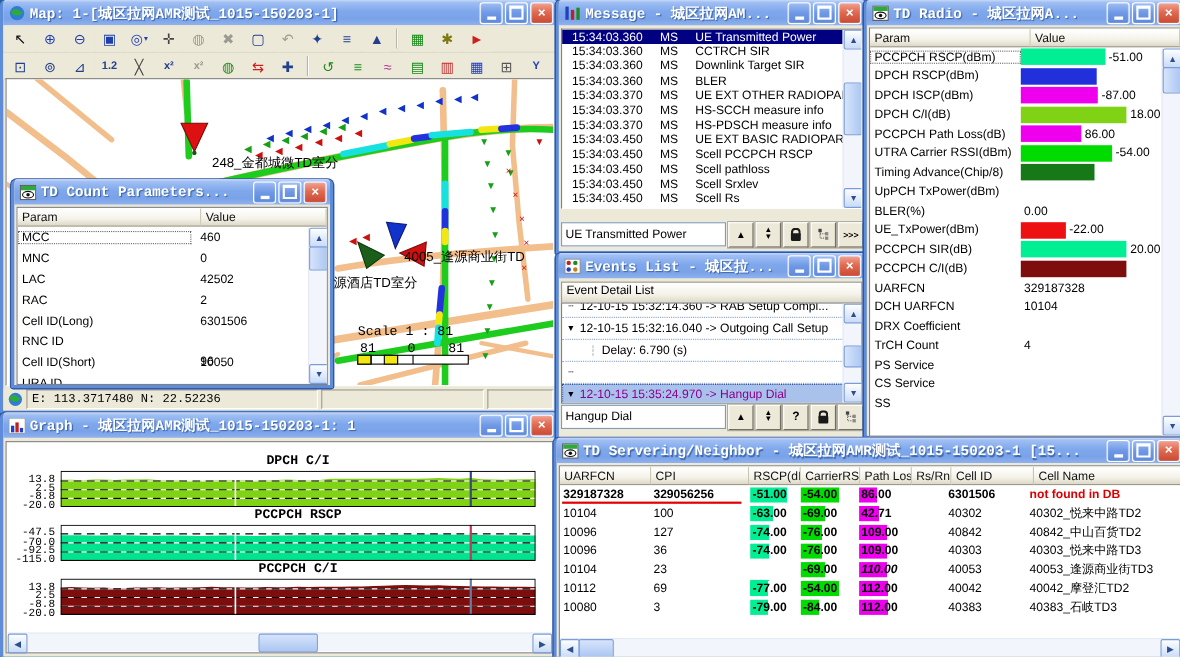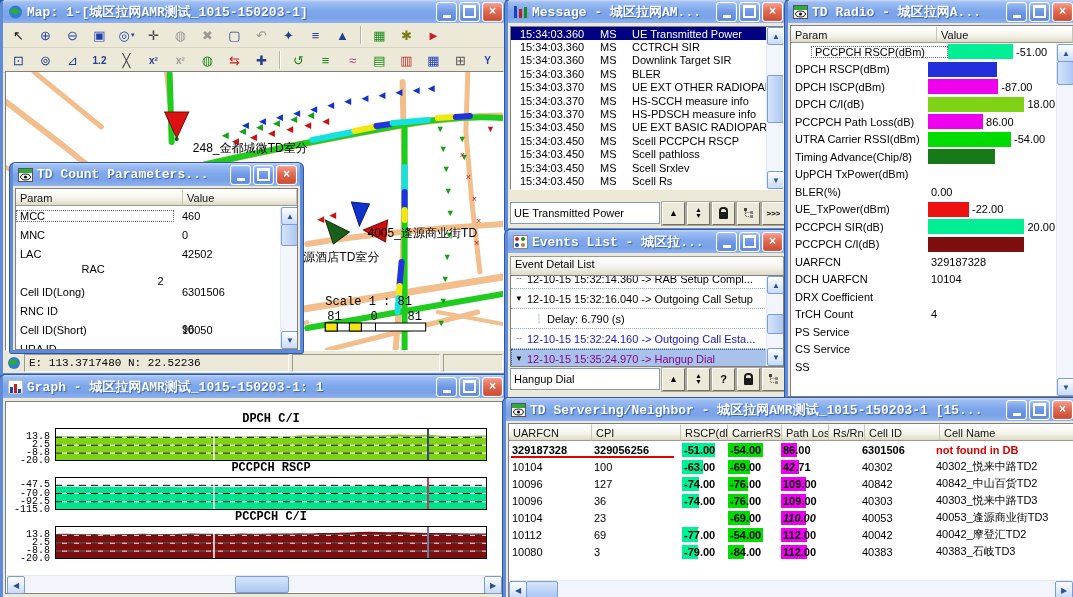--- a/index.html
+++ b/index.html
@@ -519,21 +519,20 @@
             <div class="erow">
               <span class="tw">▼</span>
               <span style="color: rgb(0, 0, 0);">12-10-15 15:32:16.040 -&gt; Outgoing Call Setup</span>
             </div>
             <div class="erow child">
               <span class="tw">┆</span>
               <span style="color: rgb(0, 0, 0);">Delay: 6.790 (s)</span>
             </div>
             <div class="erow">
               <span class="tw">┄</span>
-              <span style="color: rgb(20, 20, 200);">12-10-15 15:32:24.160 -&gt; Outgoing Call Esta...</span>
             </div>
             <div class="erow sel">
               <span class="tw">▼</span>
               <span style="color: rgb(139, 0, 139);">12-10-15 15:35:24.970 -&gt; Hangup Dial</span>
             </div>
           </div>
       <div class="sbv" style="top:0;bottom:0;right:0">
         <span class="sbtn" style="top:0;left:0">▲</span>
         <span class="sthumb" style="top:38px;left:0;width:15px;height:18px"></span>
         <span class="sbtn" style="bottom:0;left:0">▼</span>
@@ -579,21 +578,21 @@
           </span>
       <span class="wbtn close">×</span>
     </span>
   </div>
   <div style="position:relative;height:370px;background:#fff;margin:2px;border:1px solid #808080;overflow:hidden">
     <div class="lvh">
       <span class="hc" style="width:137px">Param</span>
       <span class="hc" style="flex:1">Value</span>
     </div>
     <div id="radio-rows">
-          <div class="prow" style="height: 17.5px; padding-left: 20px;">
+          <div class="prow" style="height: 17.5px;">
             <span class="pn" style="width: 133px; outline: rgb(102, 102, 102) dotted 1px; outline-offset: -1px;">PCCPCH RSCP(dBm)</span>
             <span class="pv" style="margin-right: 18px;">
               <span class="bar" style="width: 58%; background: rgb(0, 238, 148);"></span>
               <span style="color: rgb(0, 0, 0);">-51.00</span>
             </span>
           </div>
           <div class="prow" style="height: 17.5px;">
             <span class="pn" style="width: 133px;">DPCH RSCP(dBm)</span>
             <span class="pv" style="margin-right: 18px;">
               <span class="bar" style="width: 52%; background: rgb(34, 48, 220);"></span>
@@ -860,21 +859,21 @@
             <span style="padding-left: 8px;">460</span>
           </div>
           <div class="prow" style="height: 19px;">
             <span class="pn" style="width: 154px;">MNC</span>
             <span style="padding-left: 8px;">0</span>
           </div>
           <div class="prow" style="height: 19px;">
             <span class="pn" style="width: 154px;">LAC</span>
             <span style="padding-left: 8px;">42502</span>
           </div>
-          <div class="prow" style="height: 19px; flex-direction: column;">
+          <div class="prow" style="height: 19px;">
             <span class="pn" style="width: 154px;">RAC</span>
             <span style="padding-left: 8px;">2</span>
           </div>
           <div class="prow" style="height: 19px;">
             <span class="pn" style="width: 154px;">Cell ID(Long)</span>
             <span style="padding-left: 8px;">6301506</span>
           </div>
           <div class="prow" style="height: 19px;">
             <span class="pn" style="width: 154px;">RNC ID</span>
             <span style="padding-left: 8px; margin-top: 36px;">96</span>

